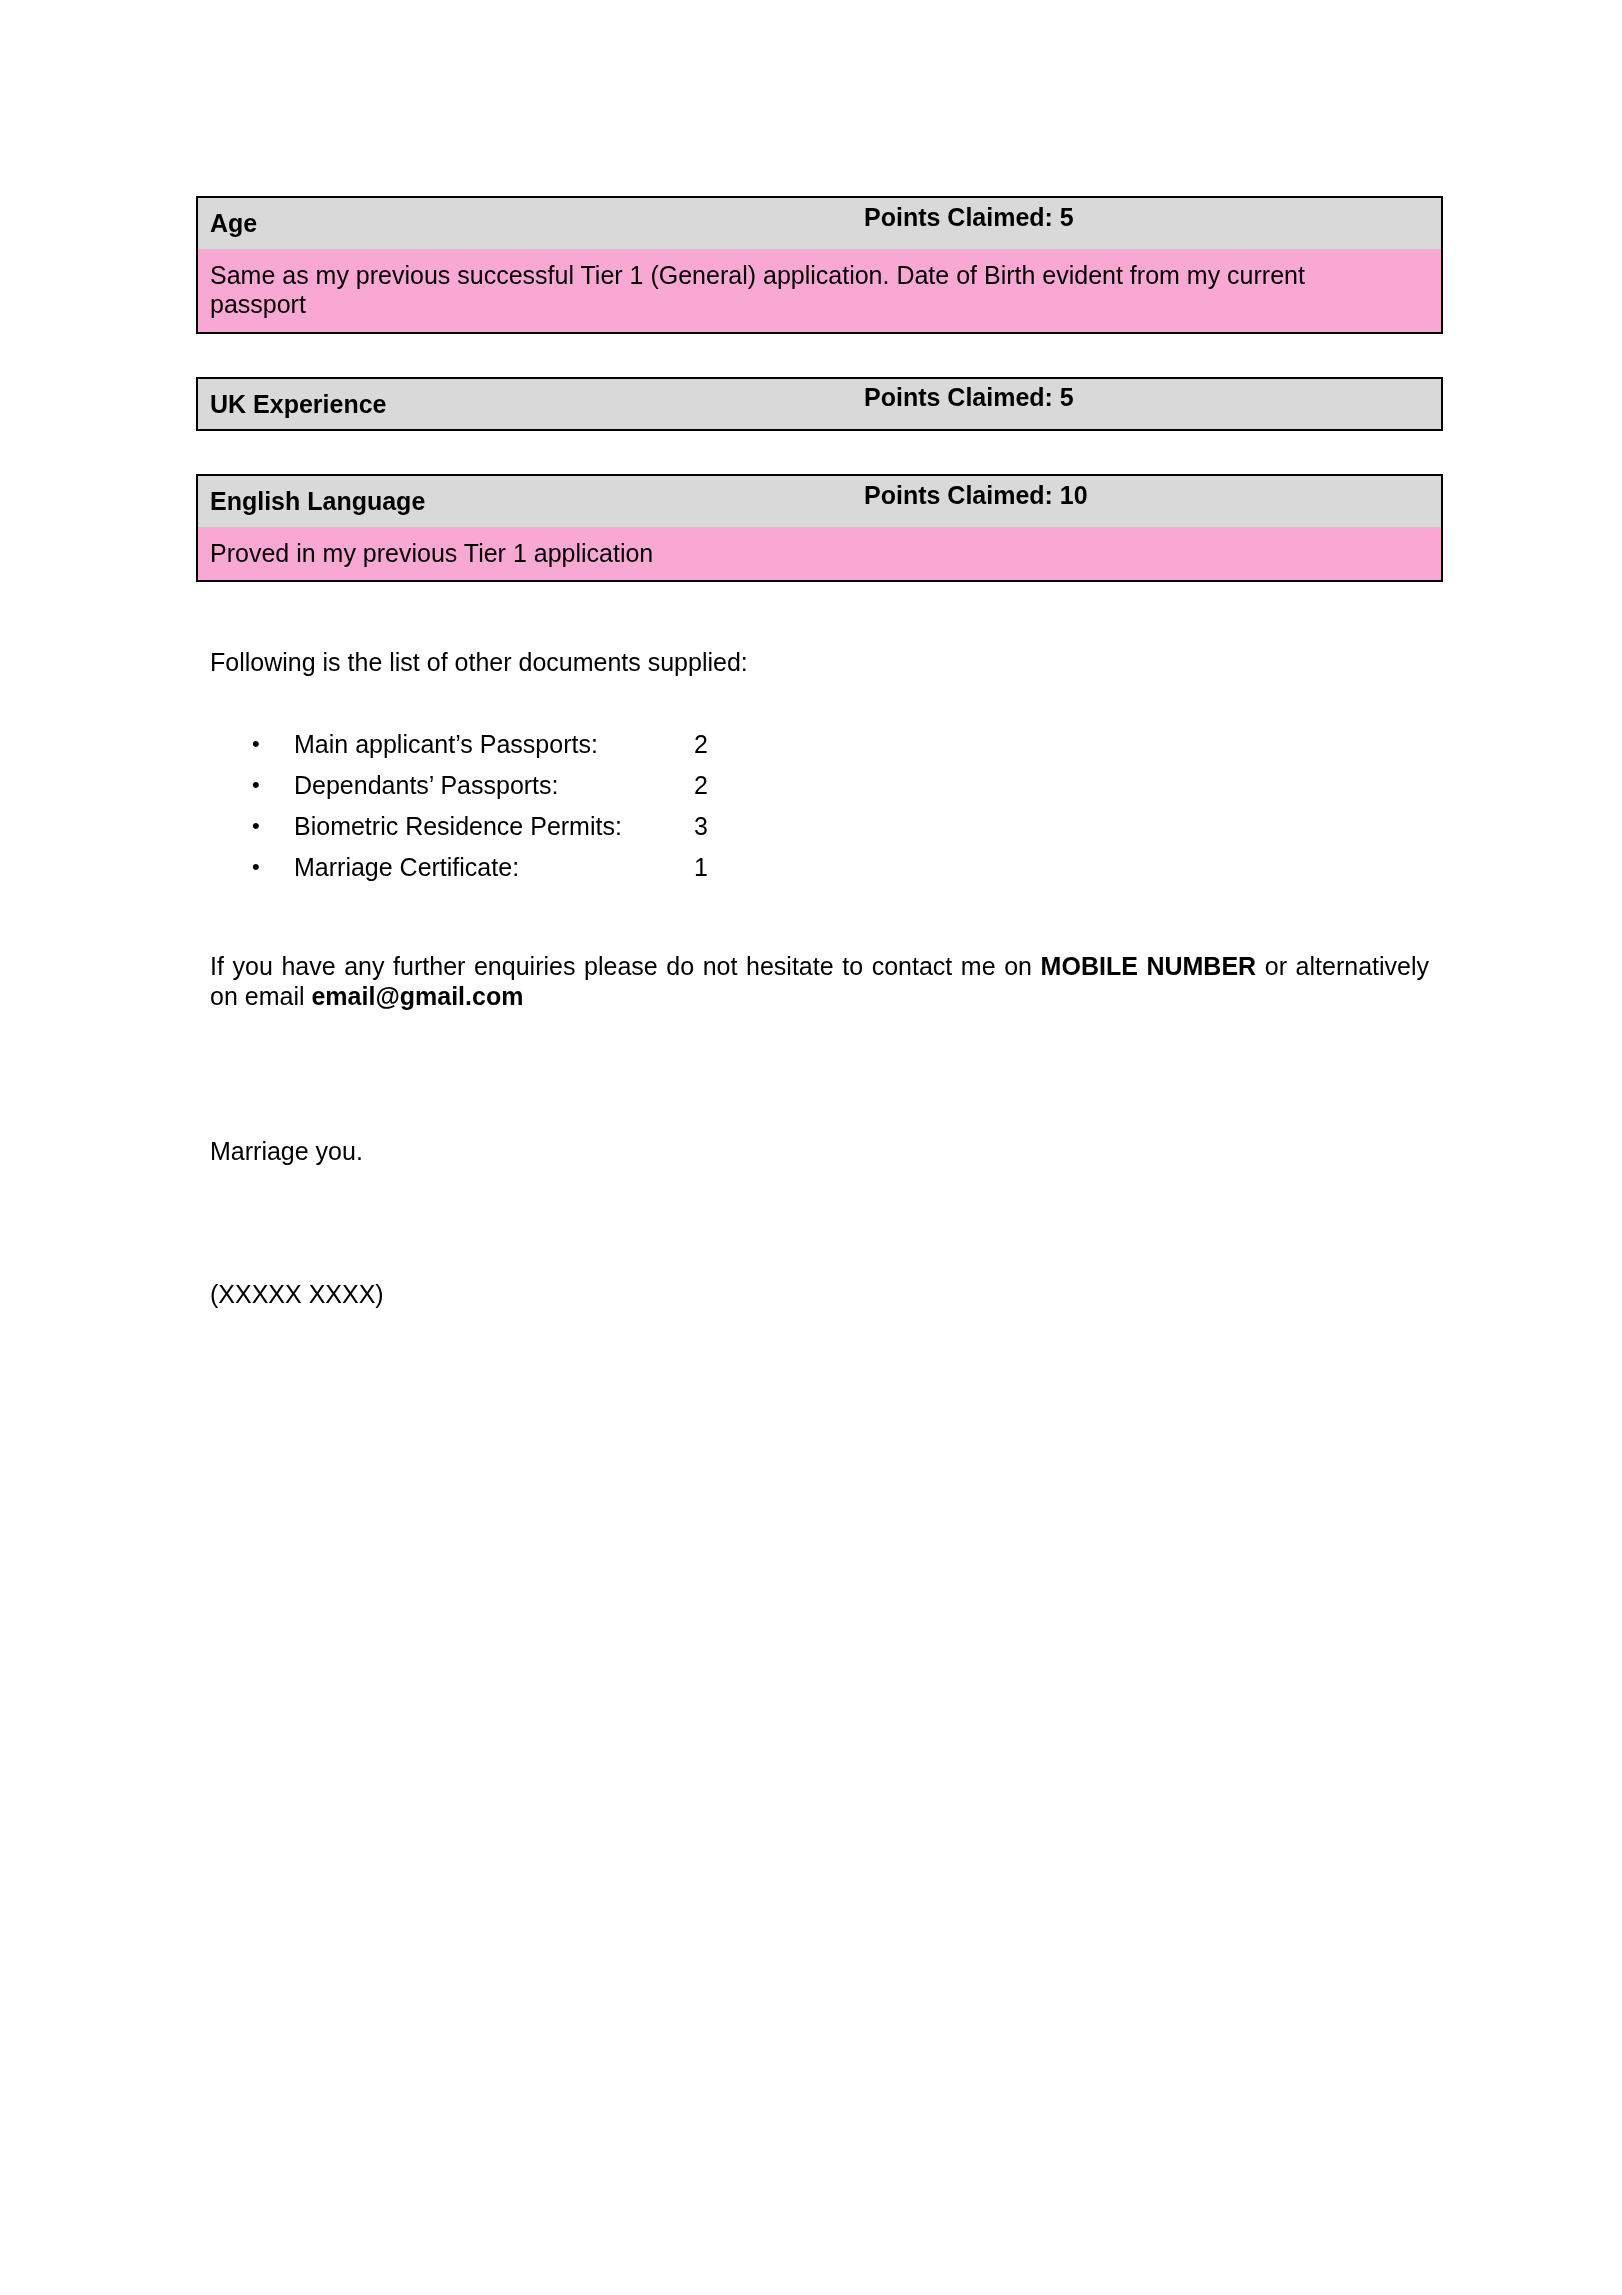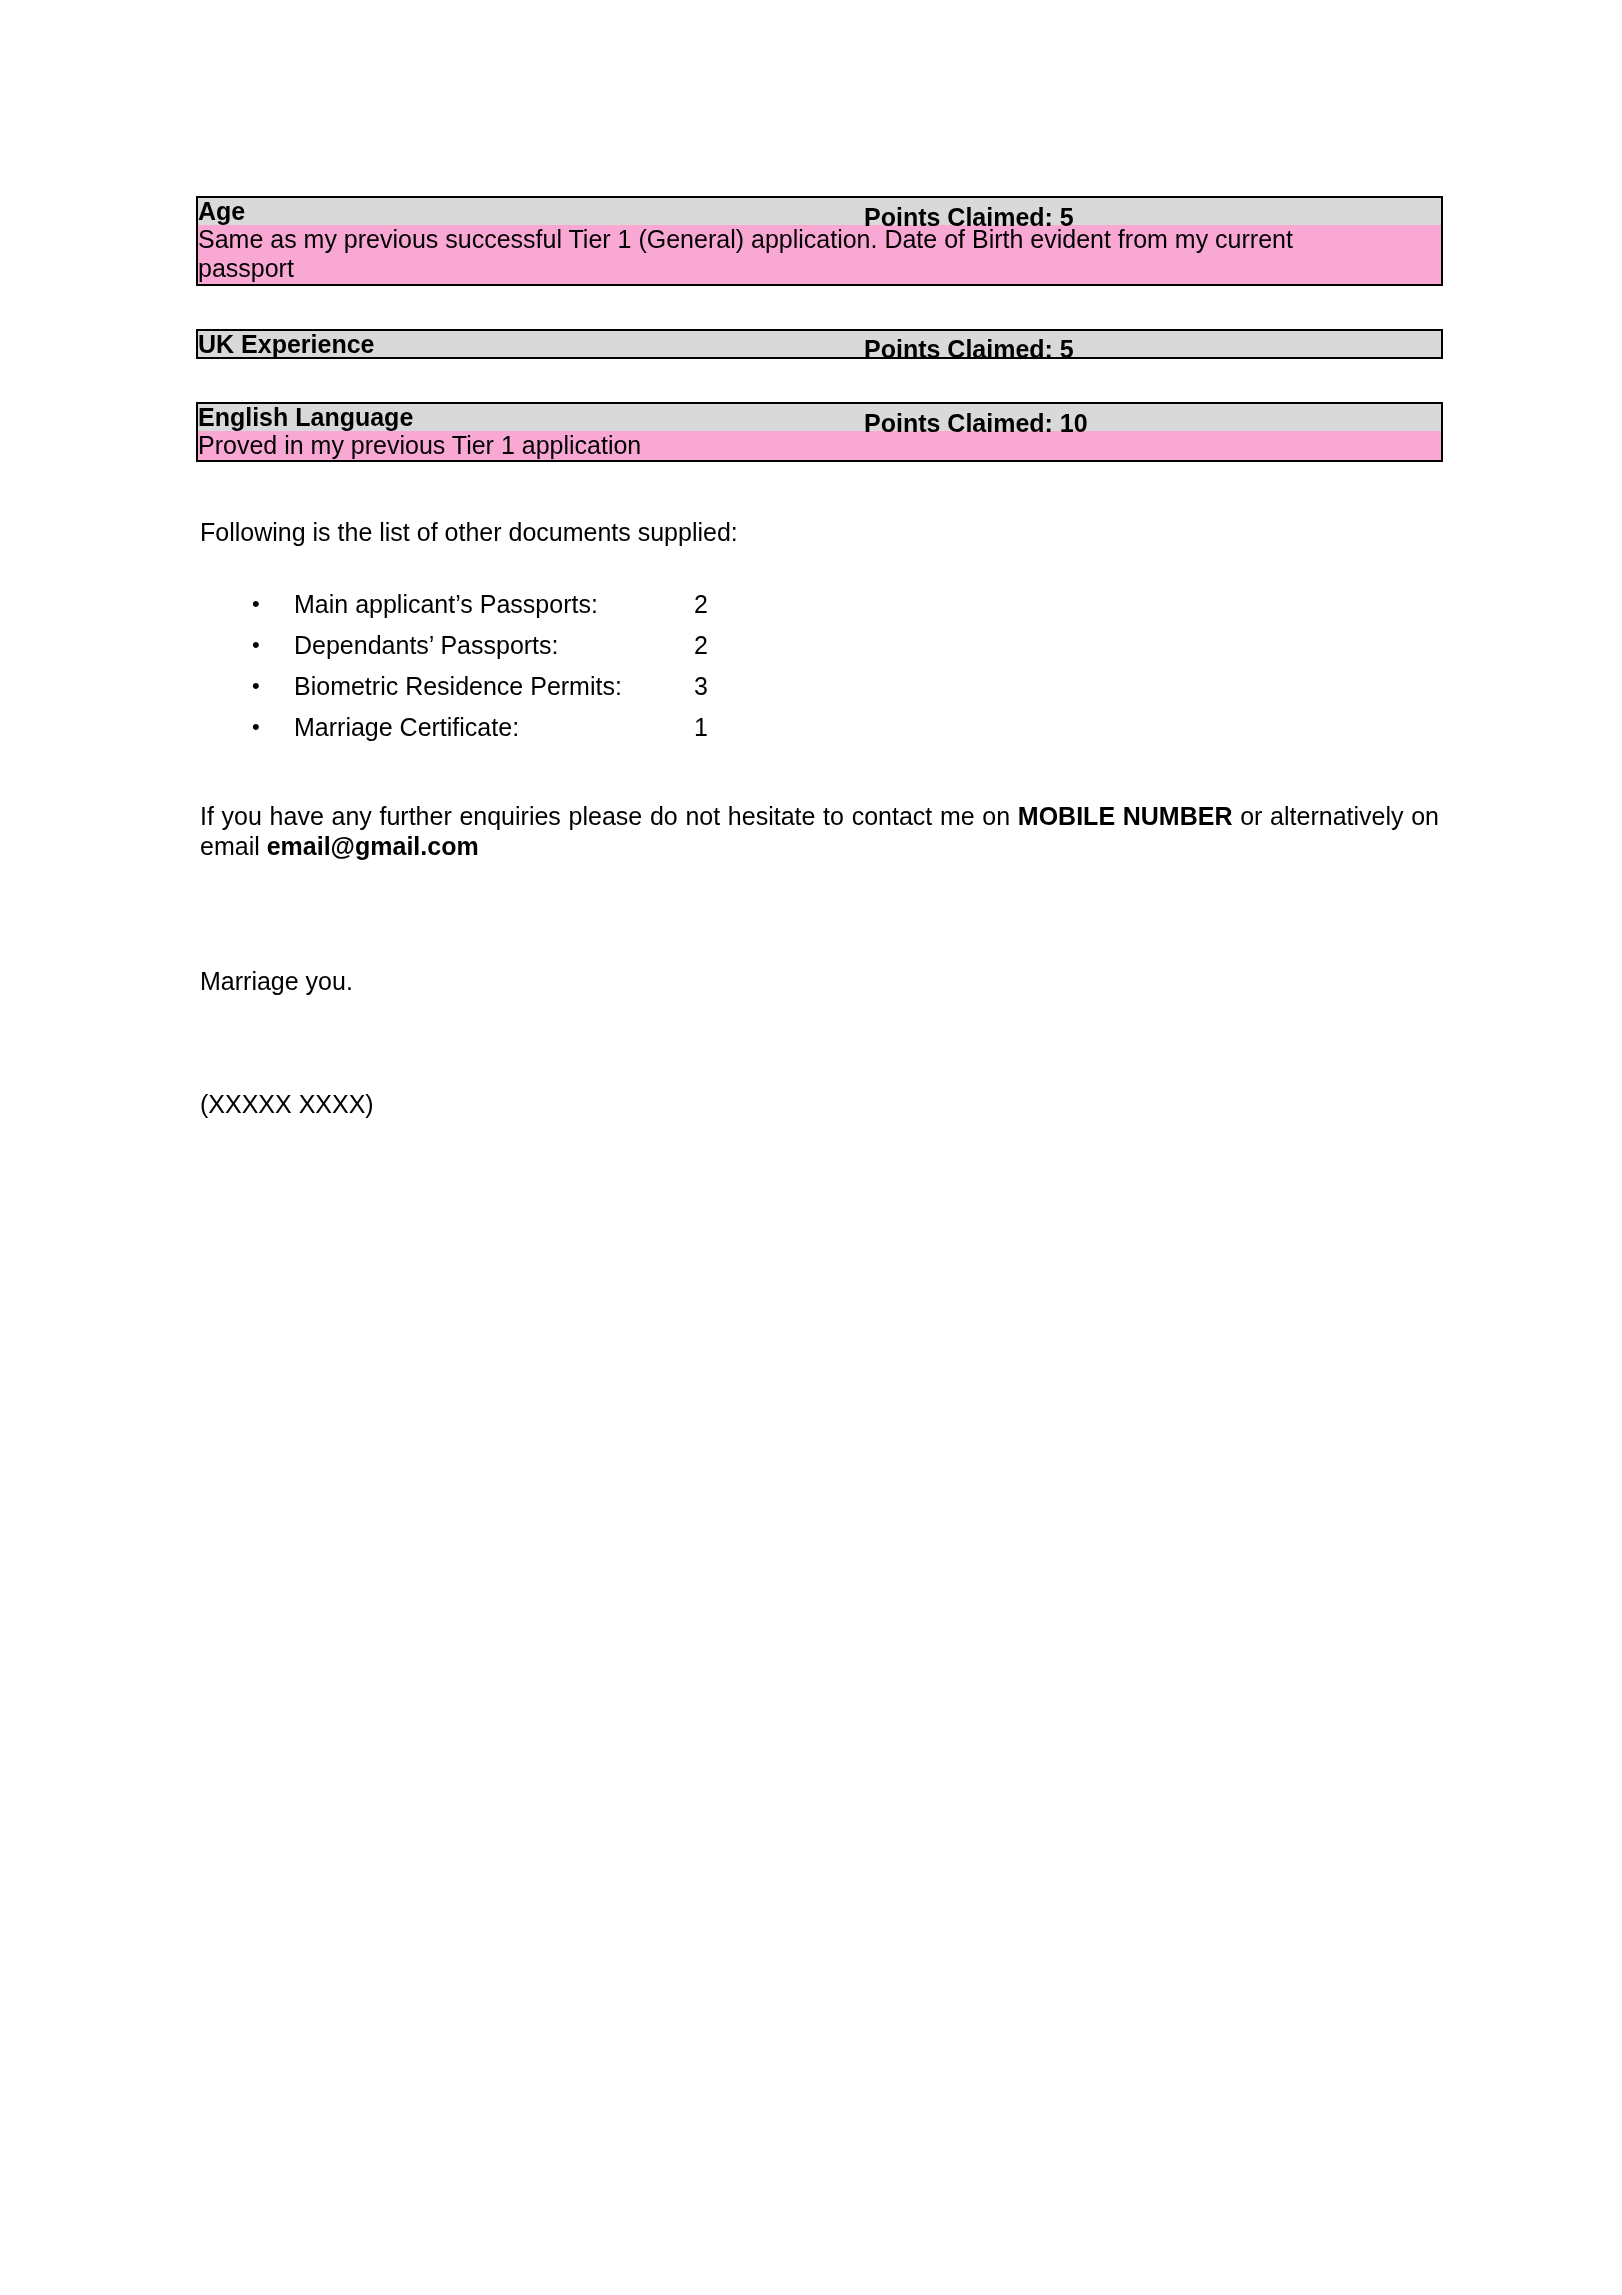--- a/index.html
+++ b/index.html
@@ -31,21 +31,21 @@
     border-collapse: collapse;
     border: 2px solid #000000;
     table-layout: fixed;
     margin: 0;
   }
   .points-table .hdr-row {
     background: #d9d9d9;
   }
   .points-table td {
     border: none;
-    padding: 0;
+    padding: 12px;
     vertical-align: top;
   }
   .hdr-cell {
     padding: 5.9px 6.5px 7.9px 6.5px;
     font-size: 25px;
     font-weight: bold;
     line-height: 1.06;
     color: #000;
     position: relative;
   }
@@ -73,21 +73,21 @@
   }
   .gap-after-table { height: 43px; }
 
   
   .para {
     font-size: 25px;
     line-height: 1.2;
     color: #000;
     text-align: justify;
     text-justify: inter-word;
-    margin: 4px;
+    margin: 14px;
   }
   .para.plain { text-align: left; }
   .para b { font-weight: bold; }
 
   .spacer-intro { height: 51px; }
   .spacer-list-top { height: 41px; }
   .spacer-list-bottom { height: 41px; }
   .spacer-thanks { height: 97px; }
   .spacer-sign { height: 85px; }
 

